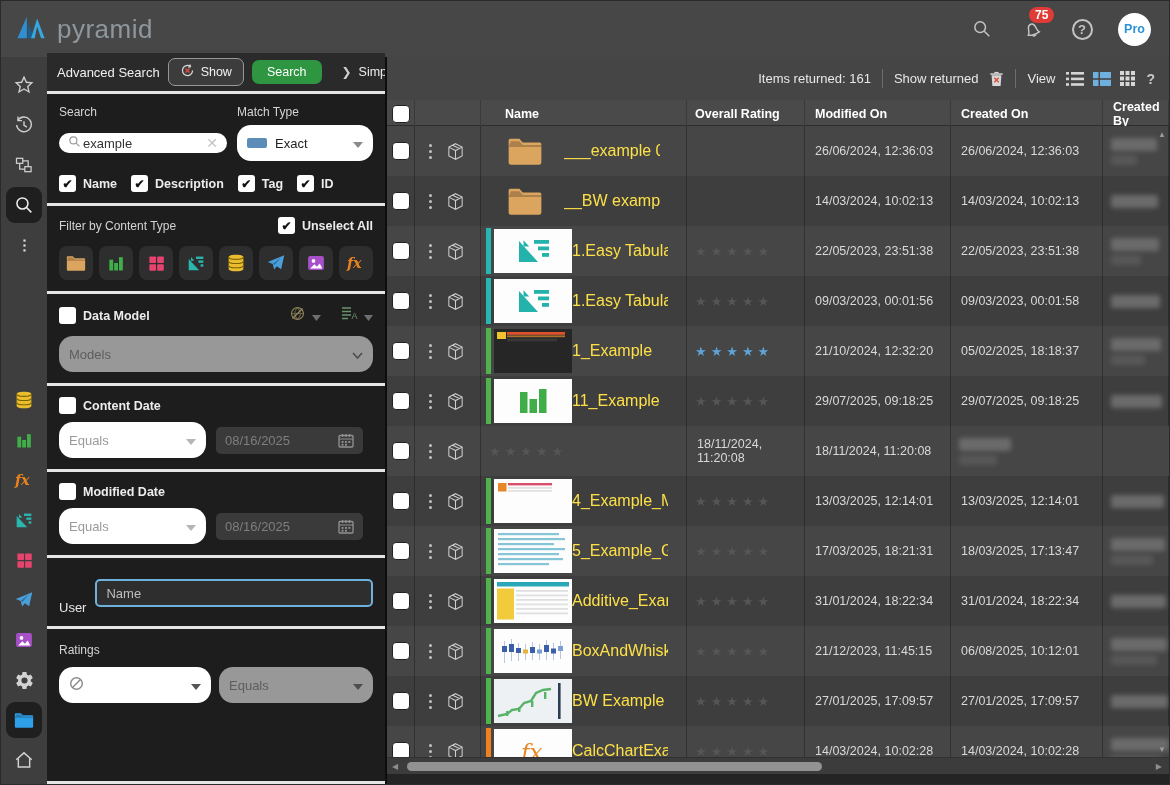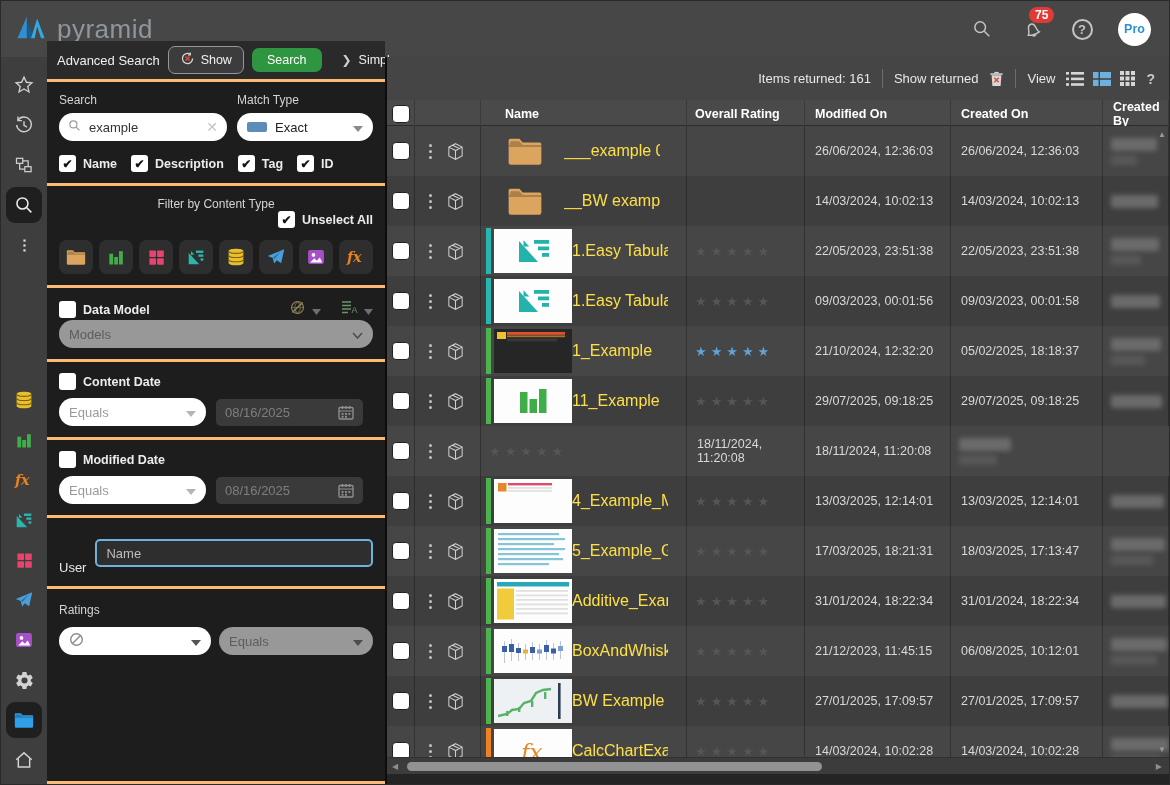--- a/index.html
+++ b/index.html
@@ -16,39 +16,39 @@
   .help-circle{width:21px;height:21px;border:2px solid #c4c4c4;border-radius:50%;color:#c4c4c4;font-weight:700;font-size:13px;display:flex;align-items:center;justify-content:center;}
   .avatar{width:33px;height:33px;border-radius:50%;background:#fff;color:#2a93d5;font-size:12.5px;font-weight:700;display:flex;align-items:center;justify-content:center;}
 
   
   .rail{position:absolute;top:56px;left:0;bottom:0;width:46px;background:#3e3e3e;display:flex;flex-direction:column;align-items:center;padding:8px 0 4px;}
   .rail-item{width:36px;height:36px;margin:2px 0;border-radius:9px;display:flex;align-items:center;justify-content:center;cursor:pointer;flex:none;}
   .rail-item.active{background:#1f1f1f;}
   .rail-spacer{flex:1;}
 
   
-  .panel{position:absolute;top:40px;left:46px;width:338px;bottom:0;background:#fdba74;display:flex;flex-direction:column;}
+  .panel{position:absolute;top:52px;left:46px;width:338px;bottom:0;background:#e5e5e5;display:flex;flex-direction:column;}
   .panel-header{height:38px;flex:none;background:#2a2a2a;display:flex;align-items:center;padding:0 10px;gap:8px;margin-bottom:3px;}
   .ph-title{font-size:13px;color:#f0f0f0;margin-right:auto;white-space:nowrap;}
   .btn-clear{display:flex;align-items:center;gap:6px;padding:4px 11px;border:1px solid #979797;border-radius:7px;background:#3c3c3c;color:#f0f0f0;font-size:12.5px;cursor:pointer;}
   .btn-search{padding:5px 15px;background:#2e9640;border:none;border-radius:7px;color:#fff;font-size:12.5px;cursor:pointer;}
   .ph-sep{width:1px;height:20px;background:#6a6a6a;margin:0 2px;}
   .simple-toggle{display:flex;align-items:center;gap:7px;color:#ededed;font-size:12.5px;cursor:pointer;}
   .chev{color:#cfcfcf;font-size:12px;}
 
   .sec{background:#1d1d1d;margin-bottom:3px;padding:11px 12px;flex:none;}
   .sec.grow{flex:1;}
   .lbl{font-size:12px;color:#d4d4d4;}
   .lblrow{display:flex;}
   .ctrlrow{display:flex;margin-top:6px;gap:10px;align-items:center;}
 
-  .searchbox{width:168px;height:28px;background:#fff;border-radius:14px;display:flex;align-items:center;padding:0 9px;gap:6px;}
+  .searchbox{width:168px;height:20px;background:#fff;border-radius:14px;display:flex;align-items:center;padding:0 9px;}
   .searchbox input{border:none;outline:none;flex:1;min-width:0;font-size:13px;color:#333;background:transparent;font-family:inherit;}
   .sb-x{color:#c4c4c4;font-size:14px;cursor:pointer;line-height:1;}
-  .select{height:28px;background:#fff;border-radius:14px;display:flex;align-items:center;padding:0 10px;gap:8px;font-size:13px;color:#222;cursor:pointer;}
+  .select{height:36px;background:#fff;border-radius:14px;display:flex;align-items:center;padding:0 10px;gap:8px;font-size:13px;color:#222;cursor:pointer;}
   .select .caret{margin-left:auto;}
   .select.gray{background:#989898;color:#5d5d5d;}
   .select.dim{color:#9a9a9a;}
   .swatch{width:20px;height:10px;background:#5b8db8;border-radius:2px;flex:none;}
 
   .cbrow{display:flex;gap:14px;margin-top:14px;align-items:center;}
   .cb{display:flex;align-items:center;gap:7px;cursor:pointer;}
   .cb .box{width:17px;height:17px;background:#fff;border-radius:3px;display:flex;align-items:center;justify-content:center;color:#111;font-size:12px;font-weight:700;flex:none;}
   .cb .box.empty{color:transparent;}
   .cb .cblbl{font-size:12.5px;color:#ececec;font-weight:700;}
@@ -336,21 +336,21 @@
             <span class="cblbl">Tag</span>
           </span>
           <span class="cb">
             <span class="box">✔</span>
             <span class="cblbl">ID</span>
           </span>
         </div>
     </section>
 
     <section class="sec">
-      <div class="lblrow" style="align-items:center;flex-direction:column;">
+      <div class="lblrow" style="align-items:center;">
         <span class="lbl">Filter by Content Type</span>
         <span class="cb" style="margin-left:auto;">
           <span class="box">✔</span>
           <span class="cblbl">Unselect All</span>
         </span>
       </div>
       <div class="tiles">
           <div class="tile">
             <span style="display: flex;">
               <svg viewBox="0 0 24 22" width="22" height="22">
@@ -444,21 +444,21 @@
                 <g stroke="#79a879" stroke-width="1.3">
                   <path d="M1 2h9M1 5.5h9M1 9h9M1 12.5h6"></path>
                 </g>
                 <text x="10.5" y="13" font-size="9" fill="#79a879" font-family="inherit">A</text>
               </svg></span>
           <span><svg width="9" height="6">
                 <polygon points="0,0 9,0 4.5,6" fill="#7e7e7e"></polygon>
               </svg></span>
         </span>
       </div>
-      <div class="ctrlrow" style="margin-top:0;text-align:right;">
+      <div class="ctrlrow" style="margin-top:10px;text-align:right;">
         <div class="select gray" style="flex:1;">
           <span>Models</span>
           <span class="caret"><svg width="11" height="7" viewBox="0 0 11 7" fill="none" stroke="#4d4d4d" stroke-width="1.6">
                 <path d="M1 1l4.5 5L10 1"></path>
               </svg></span>
         </div>
       </div>
     </section>
 
     <section class="sec">

